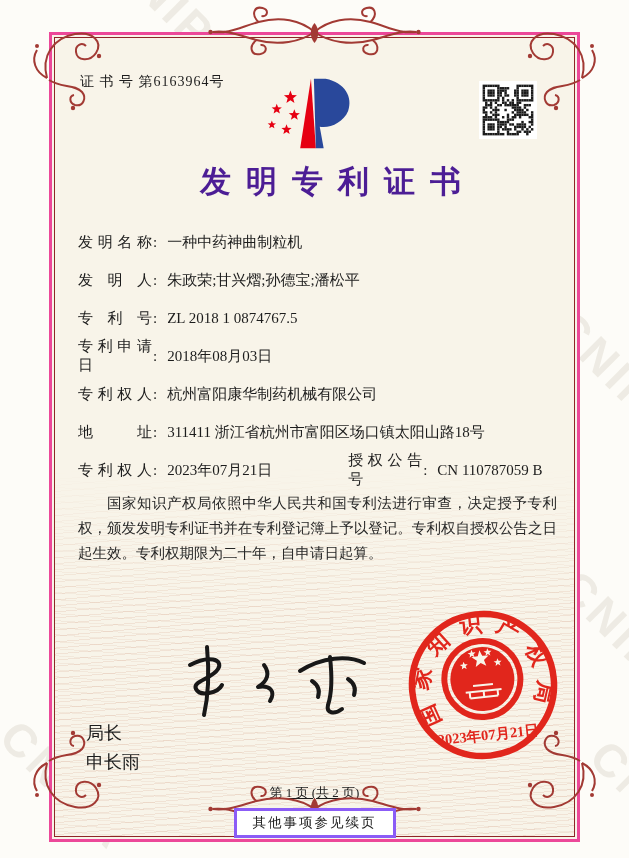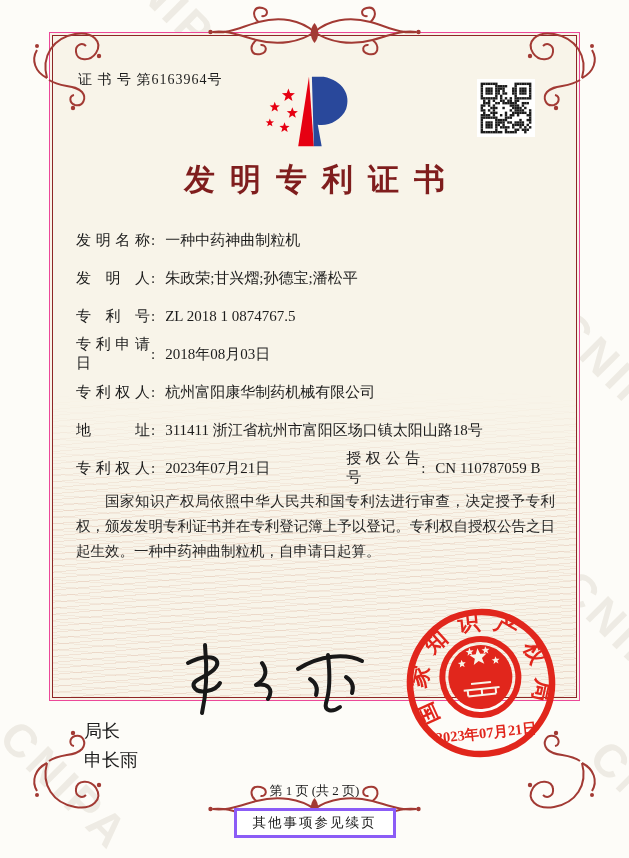--- a/index.html
+++ b/index.html
@@ -6,55 +6,55 @@
   body{width:629px;height:858px;background:#fdfcf8;overflow:hidden;
        font-family:"Liberation Serif","DejaVu Serif",serif;color:#1c1c1c;}
   .page{position:relative;width:629px;height:858px;}
 
   
   .wm{position:absolute;font-family:"Liberation Sans","DejaVu Sans",sans-serif;
       font-weight:bold;font-size:46px;letter-spacing:4px;color:rgba(140,124,94,.13);
       transform:rotate(45deg);white-space:nowrap;z-index:0;}
 
   
-  .panel{position:absolute;left:49px;top:32px;width:531px;height:669px;
-         background:#f8f4e9;border:1px solid #ec4899;box-sizing:border-box;z-index:1;}
+  .panel{position:absolute;left:49px;top:32px;width:531px;height:810px;
+         background:#f8f4e9;border:3px solid #ec4899;box-sizing:border-box;z-index:1;}
   .panel-inner{position:absolute;inset:2px;border:1px solid #8e2626;pointer-events:none;}
   .guilloche{position:absolute;left:2px;right:2px;bottom:2px;height:46%;
       background:
         repeating-linear-gradient(175deg, rgba(198,128,96,.15) 0 1px, transparent 1px 6px),
         repeating-linear-gradient(184deg, rgba(198,128,96,.10) 0 1px, transparent 1px 7px);
       -webkit-mask-image:linear-gradient(to bottom, transparent, #000 38%);
       mask-image:linear-gradient(to bottom, transparent, #000 38%);}
 
   .cert-no{position:absolute;left:28px;top:38px;font-size:14px;letter-spacing:1px;}
 
   .logo{position:absolute;left:213px;top:40px;}
   .qr{position:absolute;left:427px;top:46px;}
 
-  .title{position:absolute;left:0;top:126px;width:100%;text-align:center;
-         font-size:31px;font-weight:bold;letter-spacing:15px;text-indent:15px;color:#7f1d1d;}
+  .title{position:absolute;left:16px;top:126px;width:100%;text-align:center;
+         font-size:31px;font-weight:bold;letter-spacing:15px;text-indent:15px;color:#4c1d95;}
 
   .fields{position:absolute;left:26px;top:188px;width:479px;font-size:15px;}
   .frow{height:38px;display:flex;align-items:center;}
   .flabel{display:inline-block;width:74px;text-align:justify;text-align-last:justify;}
   .fcolon{margin:0 2px 0 1px;}
   .fvalue{margin-left:8px;white-space:nowrap;}
   .fpair2{margin-left:76px;display:flex;align-items:center;}
 
   .paras{position:absolute;left:26px;top:456px;width:479px;}
   .paras p{margin:0;text-indent:2em;font-size:14.5px;line-height:25px;text-align:justify;color:#262626;}
   .paras p + p{margin-top:4px;}
 
   .signer{position:absolute;left:34px;top:636px;font-size:18px;line-height:29px;margin-top:48px;}
   .sig{position:absolute;left:100px;top:600px;}
 
   .seal{position:absolute;left:353px;top:572px;transform:rotate(-6deg);}
 
-  .page-ind{position:absolute;left:0;top:749px;width:100%;text-align:center;font-size:13px;}
+  .page-ind{position:absolute;left:0;top:749px;width:100%;text-align:center;font-size:13px;text-decoration:underline;}
 
   .cont-box{position:absolute;left:50%;top:808px;transform:translateX(-50%);
             background:#fff;border:3px solid #8b5cf6;padding:3px 16px;font-size:13.5px;
             letter-spacing:2px;z-index:3;white-space:nowrap;}
 
   .ornaments{position:absolute;inset:0;z-index:2;pointer-events:none;}
   svg symbol{overflow:visible;}
 </style>
 </head>
 <body>
@@ -376,21 +376,21 @@
         <span class="fvalue">2023年07月21日</span>
         <span class="fpair2">
           <span class="flabel">授权公告号</span>
             <span class="fcolon">:</span>
           <span class="fvalue">CN 110787059 B</span>
         </span>
       </div>
     </div>
 
     <div class="paras">
-      <p>国家知识产权局依照中华人民共和国专利法进行审查，决定授予专利权，颁发发明专利证书并在专利登记簿上予以登记。专利权自授权公告之日起生效。一种中药神曲制粒机，自申请日起算。</p>
+      <p>国家知识产权局依照中华人民共和国专利法进行审查，决定授予专利权，颁发发明专利证书并在专利登记簿上予以登记。专利权自授权公告之日起生效。专利权期限为二十年，自申请日起算。</p>
     </div>
 
     <div class="signer">
       <div>局长</div>
       <div>申长雨</div>
     </div>
 
     <svg class="sig" width="230" height="85" viewBox="0 0 230 85" xmlns="http://www.w3.org/2000/svg">
       <g fill="none" stroke="#181818" stroke-width="4" stroke-linecap="round" stroke-linejoin="round">
         <path d="M38,30 C56,20 72,24 66,34 C60,44 40,46 44,54 C48,62 66,58 70,50"></path>

